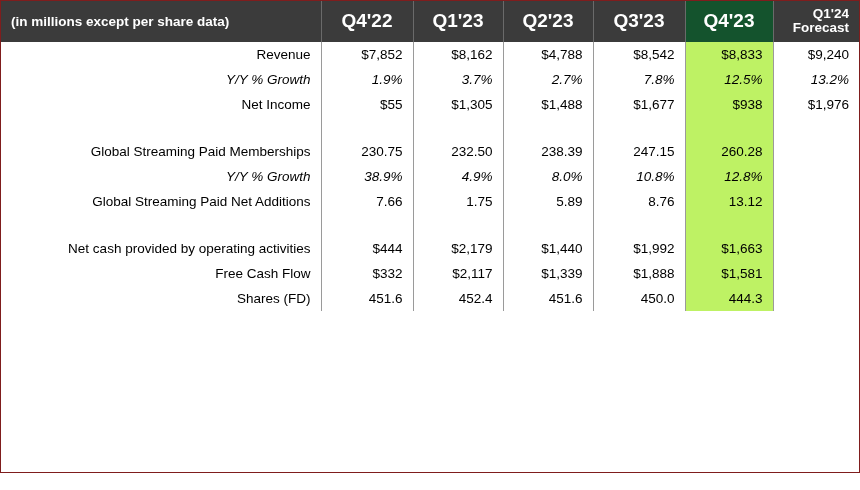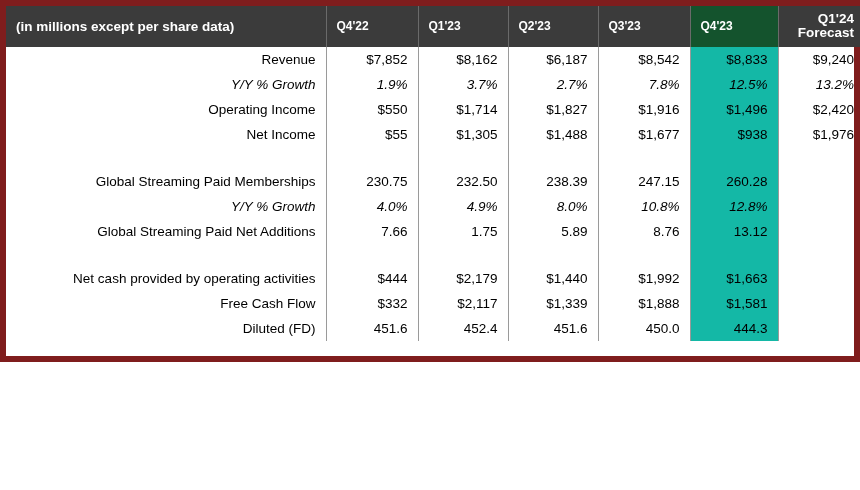--- a/index.html
+++ b/index.html
@@ -10,23 +10,23 @@
   body {
     width: 860px;
     height: 490px;
     font-family: "Liberation Sans", sans-serif;
     color: #000000;
     overflow: hidden;
   }
   .sheet {
     position: relative;
     width: 860px;
-    height: 362px;
+    height: 473px;
     box-sizing: border-box;
-    border: 6px solid #7f1d1d;
+    border: 1px solid #7f1d1d;
     background: #ffffff;
   }
   table.fin {
     width: 100%;
     border-collapse: collapse;
     table-layout: fixed;
     font-size: 13.5px;
   }
   thead th {
     background: #3b3b3b;
@@ -36,22 +36,22 @@
     padding: 6px 10px 7px 10px;
     border: none;
     height: 38px;
     box-sizing: border-box;
   }
   thead th.lbl {
     text-align: left;
     font-size: 13.5px;
   }
   thead th.num {
-    text-align: left;
-    font-size: 12px;
+    text-align: center;
+    font-size: 19px;
   }
   thead th.fc {
     text-align: right;
     line-height: 1.05;
   }
   tbody td {
     padding: 4px 10px 4px 10px;
     height: 25px;
     box-sizing: border-box;
     white-space: nowrap;
@@ -83,21 +83,21 @@
   
   tbody td.sep,
   thead th.sep {
     border-left: 1px solid #9a9a9a;
   }
   thead th.sep {
     border-left: 1px solid #6a6a6a;
   }
   
   .hl {
-    background: #14b8a6;
+    background: #bef264;
   }
   thead th.hl {
     background: #14532d;
   }
 </style>
 </head>
 <body>
 
 <div class="sheet">
   <table class="fin">
@@ -123,44 +123,35 @@
           <div>Forecast</div>
         </th>
       </tr>
     </thead>
     <tbody>
 
     <tr>
           <td class="lbl">Revenue</td>
           <td class="num sep">$7,852</td>
           <td class="num sep">$8,162</td>
-          <td class="num sep">$6,187</td>
+          <td class="num sep">$4,788</td>
           <td class="num sep">$8,542</td>
           <td class="num sep hl">$8,833</td>
           <td class="num sep">$9,240</td>
         </tr>
         <tr class="italic">
           <td class="lbl">Y/Y % Growth</td>
           <td class="num sep">1.9%</td>
           <td class="num sep">3.7%</td>
           <td class="num sep">2.7%</td>
           <td class="num sep">7.8%</td>
           <td class="num sep hl">12.5%</td>
           <td class="num sep">13.2%</td>
         </tr>
         <tr>
-          <td class="lbl">Operating Income</td>
-          <td class="num sep">$550</td>
-          <td class="num sep">$1,714</td>
-          <td class="num sep">$1,827</td>
-          <td class="num sep">$1,916</td>
-          <td class="num sep hl">$1,496</td>
-          <td class="num sep">$2,420</td>
-        </tr>
-        <tr>
           <td class="lbl">Net Income</td>
           <td class="num sep">$55</td>
           <td class="num sep">$1,305</td>
           <td class="num sep">$1,488</td>
           <td class="num sep">$1,677</td>
           <td class="num sep hl">$938</td>
           <td class="num sep">$1,976</td>
         </tr>
         <tr class="spacer">
           <td class="lbl"></td>
@@ -175,21 +166,21 @@
           <td class="lbl">Global Streaming Paid Memberships</td>
           <td class="num sep">230.75</td>
           <td class="num sep">232.50</td>
           <td class="num sep">238.39</td>
           <td class="num sep">247.15</td>
           <td class="num sep hl">260.28</td>
           <td class="num sep"></td>
         </tr>
         <tr class="italic">
           <td class="lbl">Y/Y % Growth</td>
-          <td class="num sep">4.0%</td>
+          <td class="num sep">38.9%</td>
           <td class="num sep">4.9%</td>
           <td class="num sep">8.0%</td>
           <td class="num sep">10.8%</td>
           <td class="num sep hl">12.8%</td>
           <td class="num sep"></td>
         </tr>
         <tr>
           <td class="lbl">Global Streaming Paid Net Additions</td>
           <td class="num sep">7.66</td>
           <td class="num sep">1.75</td>
@@ -219,21 +210,21 @@
         <tr>
           <td class="lbl">Free Cash Flow</td>
           <td class="num sep">$332</td>
           <td class="num sep">$2,117</td>
           <td class="num sep">$1,339</td>
           <td class="num sep">$1,888</td>
           <td class="num sep hl">$1,581</td>
           <td class="num sep"></td>
         </tr>
         <tr>
-          <td class="lbl">Diluted (FD)</td>
+          <td class="lbl">Shares (FD)</td>
           <td class="num sep">451.6</td>
           <td class="num sep">452.4</td>
           <td class="num sep">451.6</td>
           <td class="num sep">450.0</td>
           <td class="num sep hl">444.3</td>
           <td class="num sep"></td>
         </tr>
       </tbody>
   </table>
 </div>

